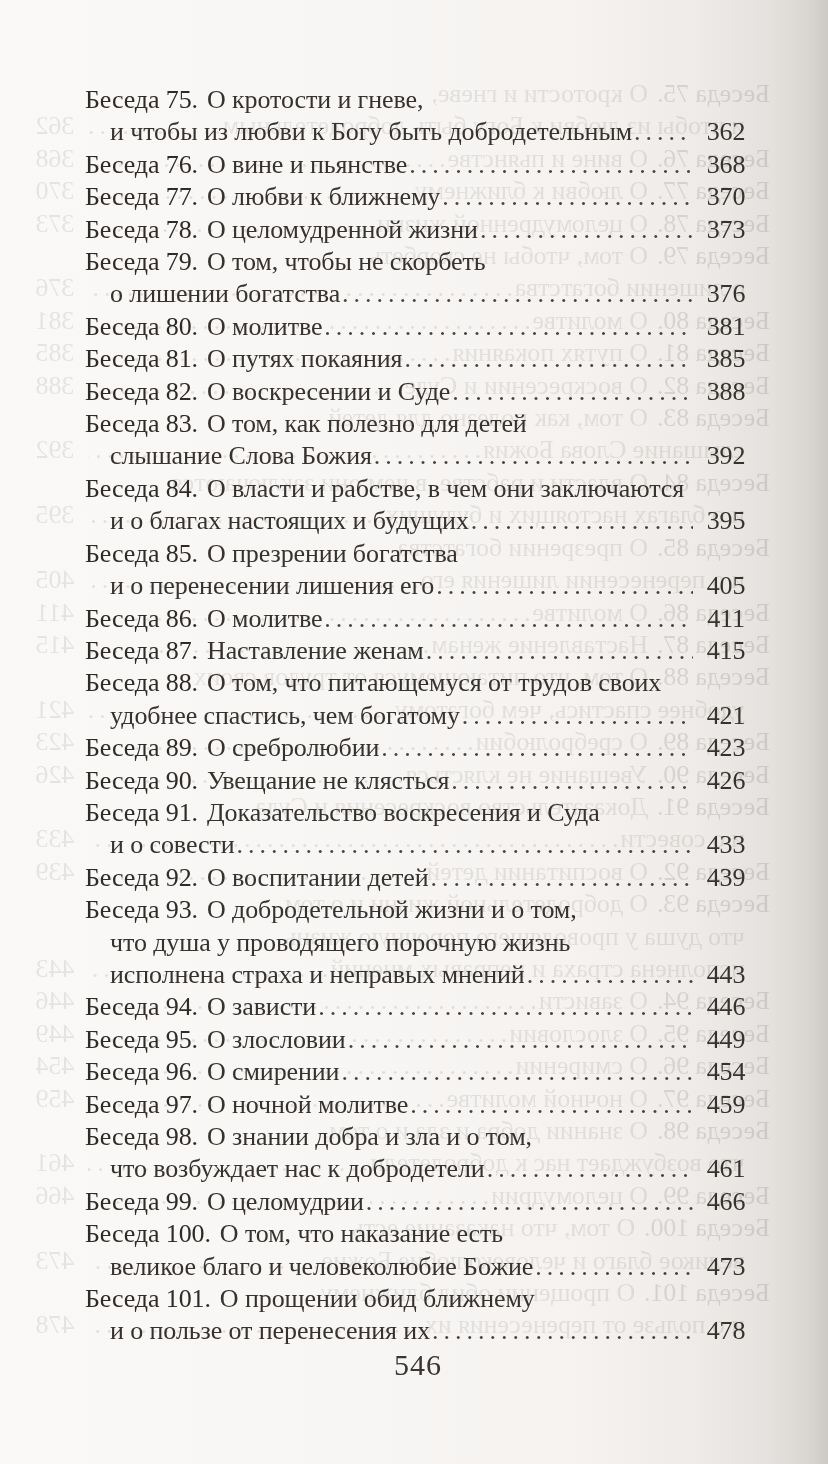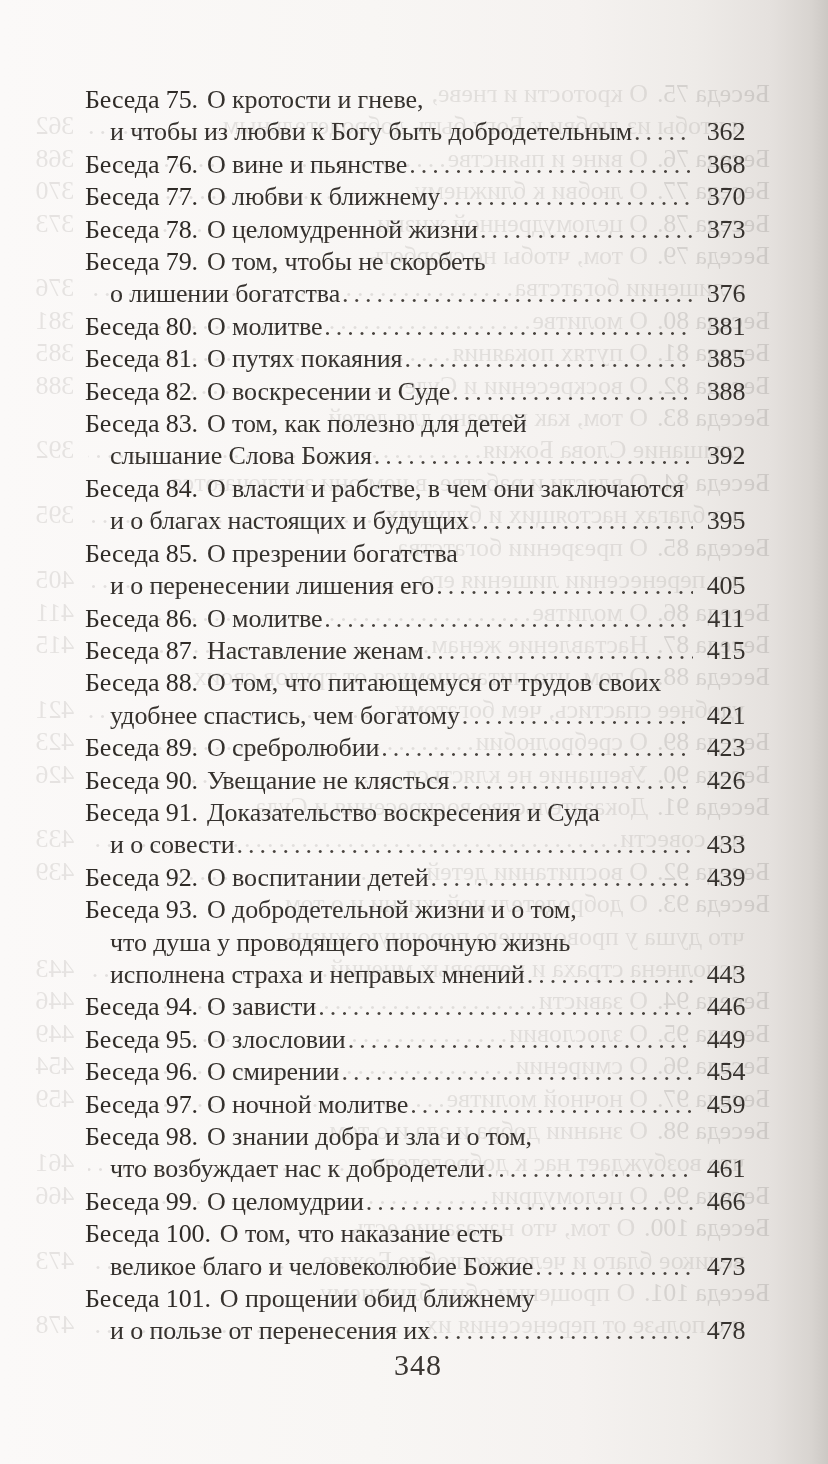--- a/index.html
+++ b/index.html
@@ -458,14 +458,14 @@
       <div class="line">
         <span class="label">Беседа 101.</span>
         <span>О прощении обид ближнему</span>
       </div>
       <div class="line cont">
         <span>и о пользе от перенесения их</span>
         <span class="dots">................................................................................</span>
         <span class="pg">478</span>
       </div>
     </div>
-  <div class="folio">348</div>
+  <div class="folio">546</div>
 </div>
 
 </body></html>

